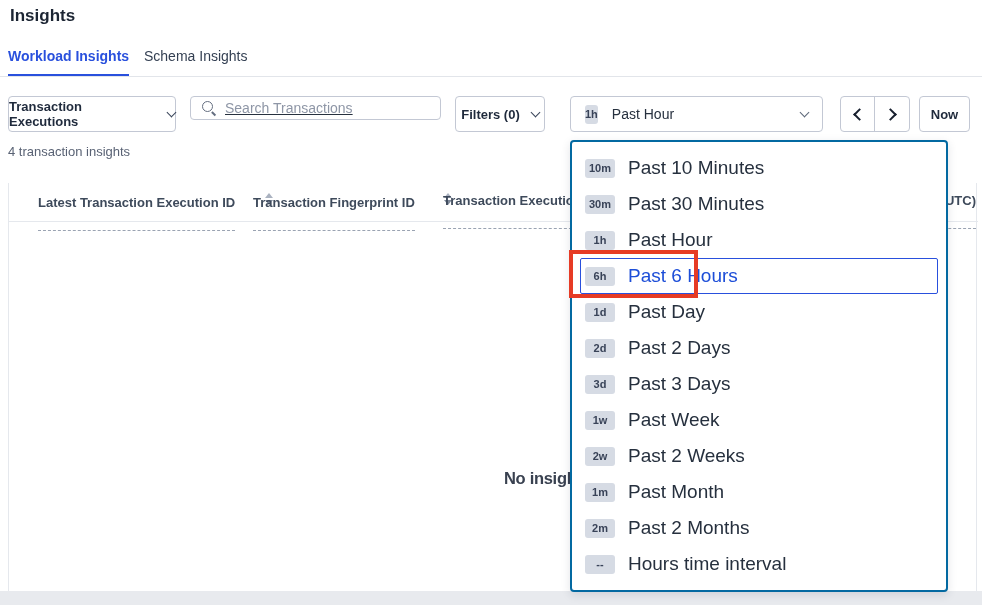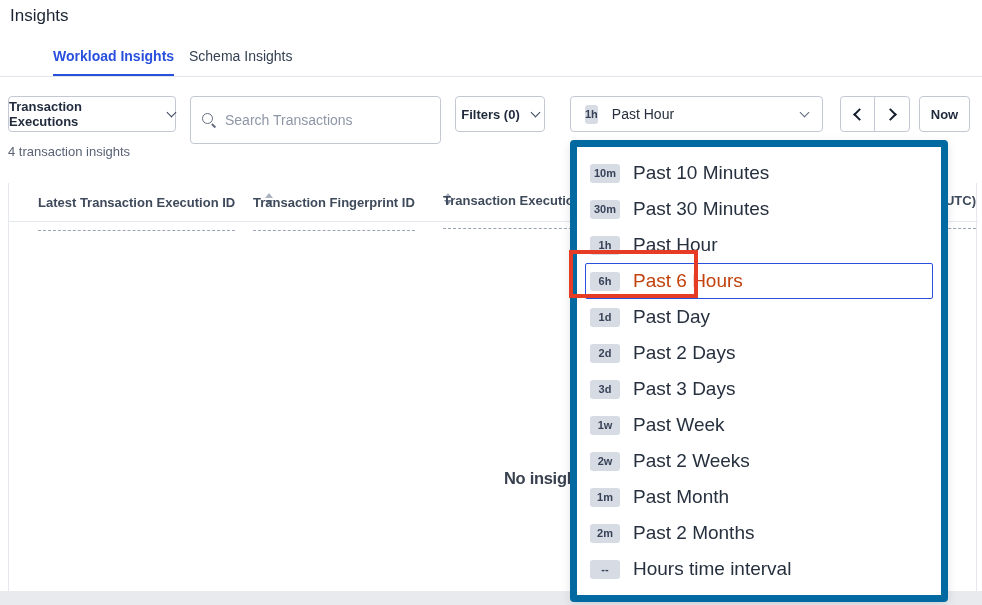--- a/index.html
+++ b/index.html
@@ -1,35 +1,35 @@
 <!DOCTYPE html>
 <html><head>
 <meta charset="utf-8">
 <style>
   * { margin:0; padding:0; box-sizing:border-box; }
   html,body { width:982px; height:605px; background:#fff; overflow:hidden;
     font-family:"Liberation Sans", sans-serif; color:#26303e; }
   .abs { position:absolute; }
 
   
-  #page-title { left:10px; top:6px; font-size:17px; font-weight:normal; color:#1c2533; }
+  #page-title { left:10px; top:6px; font-size:17px; font-weight:bold; color:#1c2533; }
   #tabs { left:0; top:46px; width:982px; height:31px; border-bottom:1px solid #e2e5ea; }
-  .tab { position:absolute; top:2px; font-size:14px; cursor:pointer;margin-left:45px; }
+  .tab { position:absolute; top:2px; font-size:14px; cursor:pointer; }
   #tab-workload { left:8px; color:#2950dd; font-weight:bold; }
   #tab-workload .tab-underline { position:absolute; left:0; right:0; top:26px; height:2px; background:#2950dd; }
   #tab-schema { left:144px; color:#333f52; }
 
   
   .btn { position:absolute; top:96px; height:36px; background:#fff;
     border:1px solid #c3c8d4; border-radius:4px; display:flex; align-items:center;
     justify-content:center; font-size:13px; font-weight:bold; color:#1f2a3c; cursor:pointer; }
   #type-select { left:8px; width:168px; gap:18px; }
   #filters-button { left:455px; width:90px; gap:12px; }
-  #search-box { position:absolute; left:190px; top:96px; width:251px; height:48px;
-    border:1px solid #c3c8d4; border-radius:4px; display:flex; align-items:center; padding:0 10px; }
+  #search-box { position:absolute; left:190px; top:96px; width:251px; height:24px;
+    border:1px solid #c3c8d4; border-radius:4px; display:flex; align-items:center; padding:0 10px;text-decoration:underline; }
   #search-box input { border:none; outline:none; font-size:14px; width:100%;
     font-family:"Liberation Sans", sans-serif; color:#26303e; }
   #search-box input::placeholder { color:#8e96a6; }
   .search-glyph { width:16px; height:16px; position:relative; margin-right:8px; flex:none; }
   .search-glyph::before { content:""; position:absolute; left:1px; top:1px; width:9px; height:9px;
     border:1.6px solid #646e80; border-radius:50%; }
   .search-glyph::after { content:""; position:absolute; left:11px; top:11px; width:5px; height:1.6px;
     background:#646e80; transform:rotate(45deg); transform-origin:left center; }
 
   #time-picker { left:570px; width:253px; justify-content:flex-start; padding:0 14px; font-weight:normal; }
@@ -65,28 +65,28 @@
   .sort .up { border-bottom:5px solid #aab2c0; margin-bottom:2px; }
   .sort .down { border-top:5px solid #7e8899; }
   #col-1 { left:29px; } #col-2 { left:244px; } #col-3 { left:434px; }
   #col-4 { right:2px; text-align:right; }
 
   #empty-message { left:504px; top:469px; font-size:16.5px; letter-spacing:-0.3px;
     font-weight:bold; color:#394150; white-space:nowrap; z-index:1; }
 
   
   #time-dropdown { left:570px; top:140px; width:378px; background:#fff;
-    border:7px solid #0369a1; border-radius:4px; padding:8px 0;
+    border:2px solid #0369a1; border-radius:4px; padding:8px 0;
     box-shadow:0 3px 10px rgba(40,50,70,0.13); z-index:10; }
   .td-item { height:36px; margin:0 8px; display:flex; align-items:center; padding:0 4px;
     border:1px solid transparent; border-radius:2px; cursor:pointer; }
   .td-item .mini-badge { min-width:30px; text-align:center; }
   .td-item .td-label { margin-left:13px; font-size:19px; color:#26303e; }
   .td-item.selected { border-color:#2950dd; }
-  .td-item.selected .td-label { color:#c2410c; }
+  .td-item.selected .td-label { color:#1d4ed8; }
 
   
   #annotation-box { left:569px; top:250px; width:129px; height:48px;
     border:4px solid #e63b25; z-index:30; pointer-events:none; }
   #bottom-strip { left:0; top:591px; width:982px; height:14px; background:#e8eaee; }
 </style>
 </head>
 <body>
 
 <h1 class="abs" id="page-title">Insights</h1>

